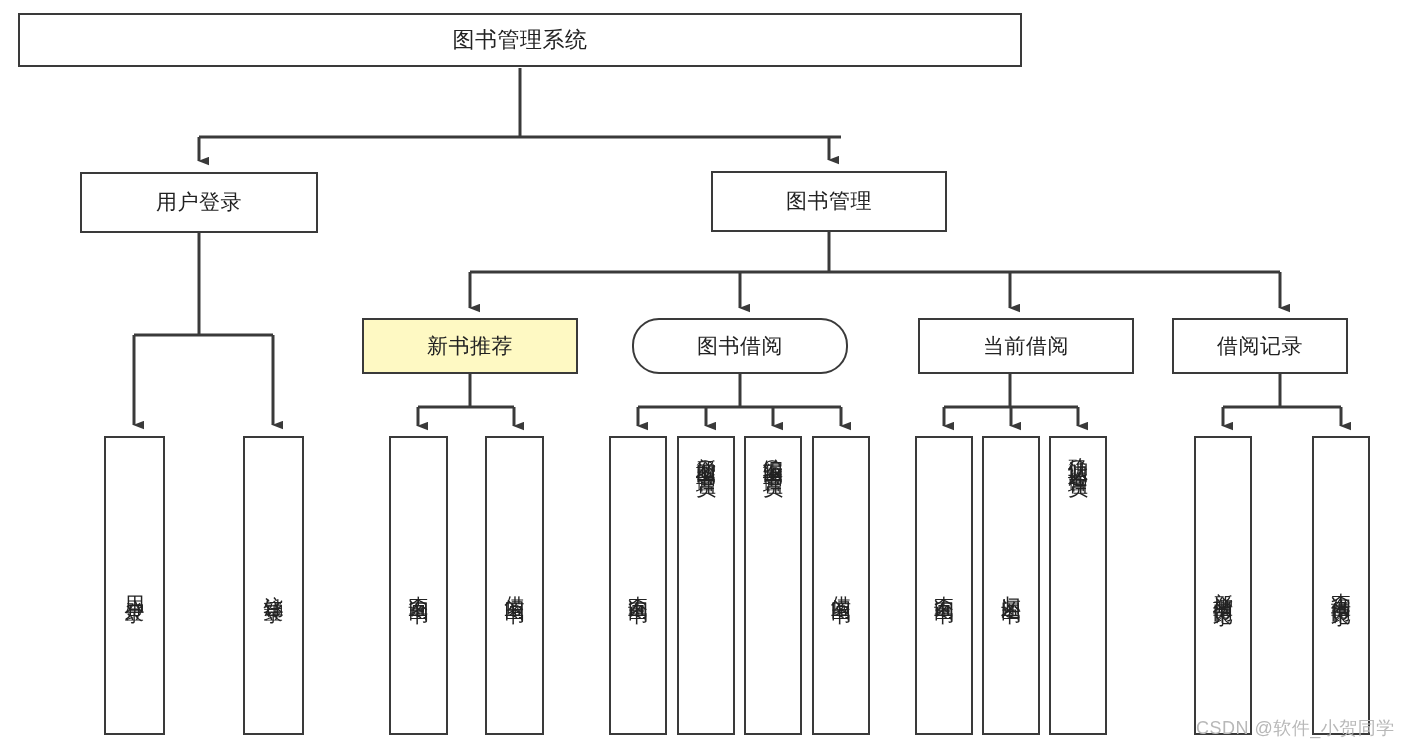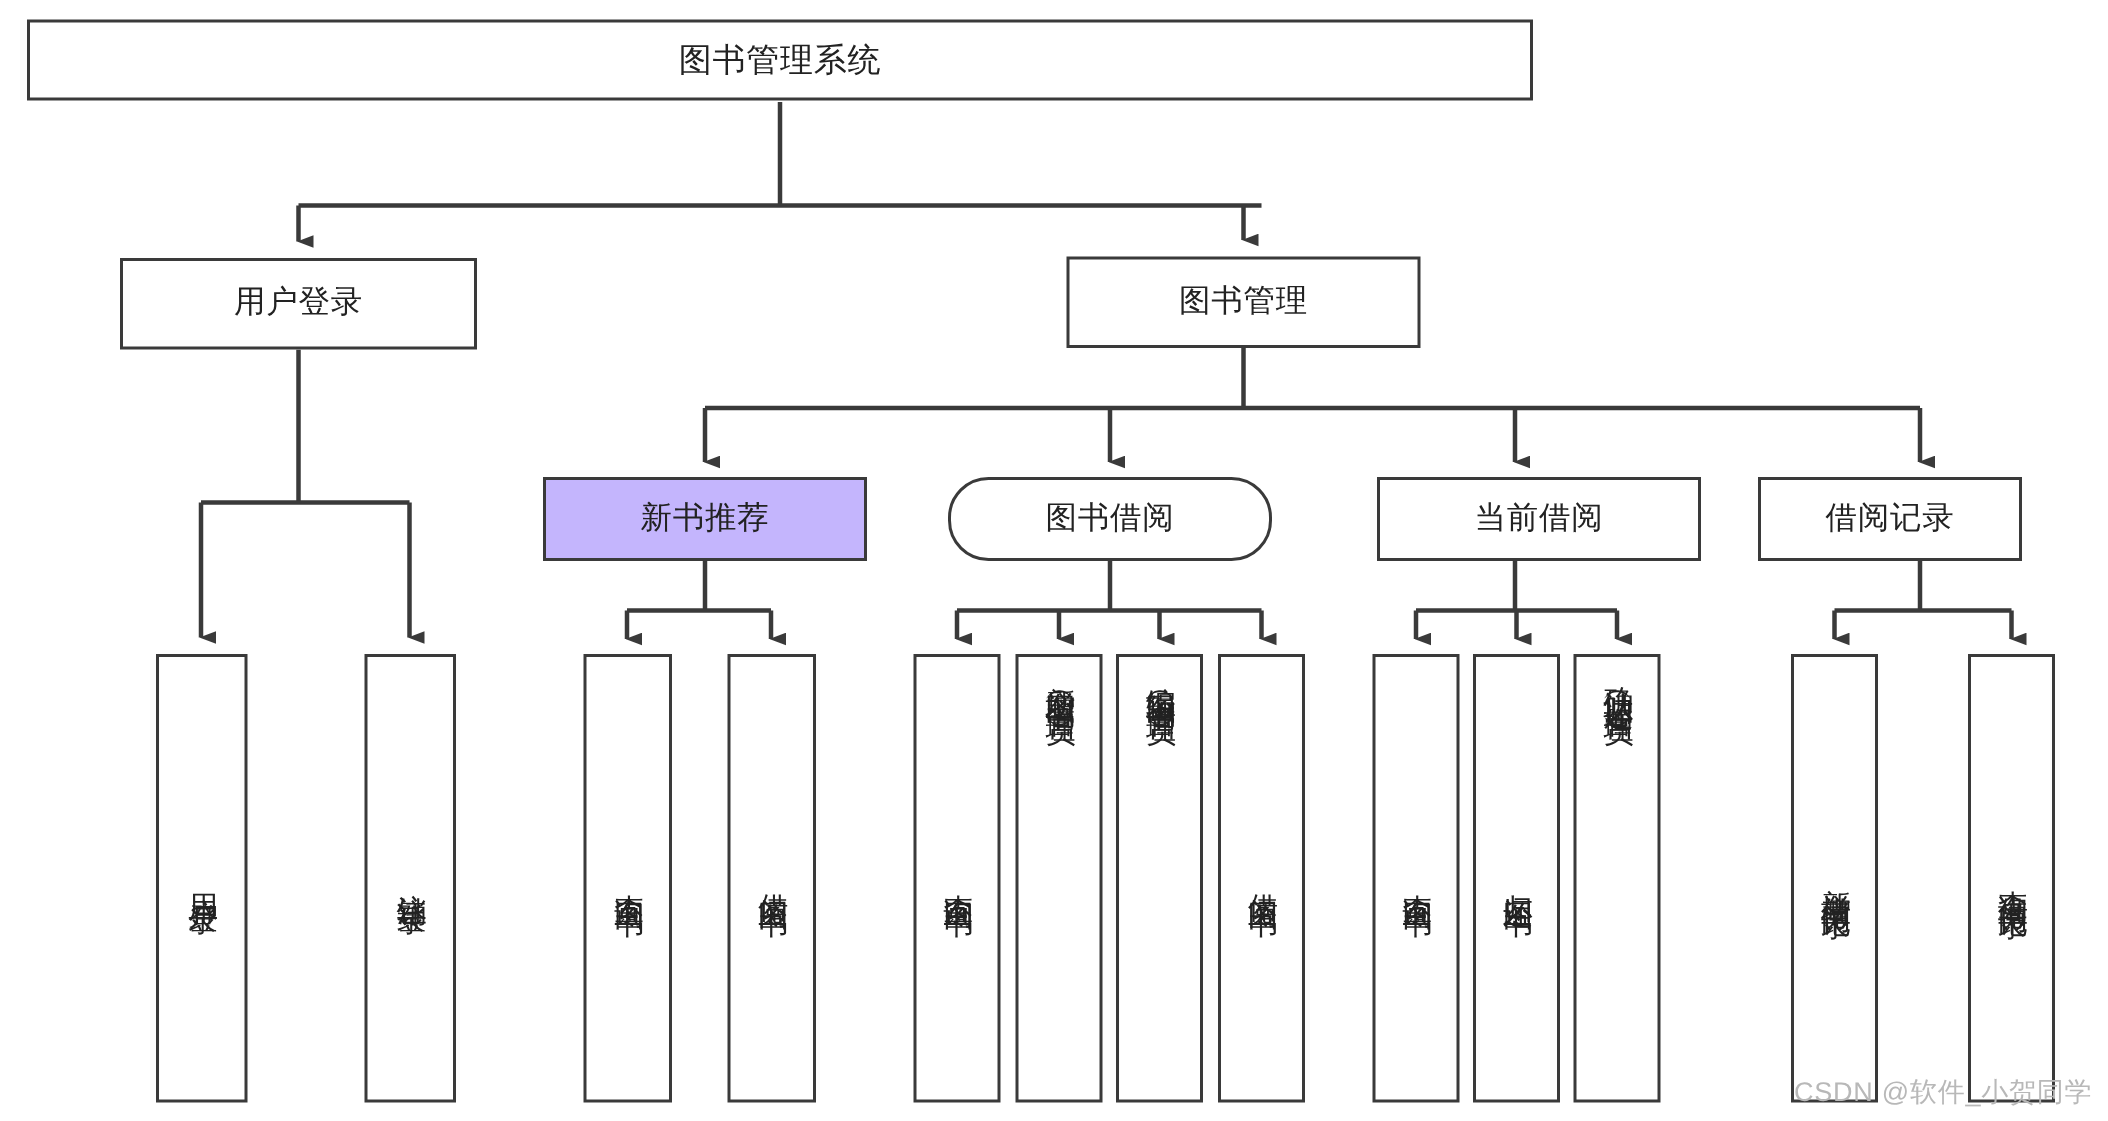--- a/index.html
+++ b/index.html
@@ -140,21 +140,21 @@
     <span class="lbl">图书管理系统</span>
   </div>
 
   <div class="node h" style="left: 80px; top: 172px; width: 238px; height: 61px; border-color: rgb(58, 58, 58); background: rgb(255, 255, 255); color: rgb(34, 34, 34);">
     <span class="lbl">用户登录</span>
   </div>
   <div class="node h" style="left: 711px; top: 171px; width: 236px; height: 61px; border-color: rgb(58, 58, 58); background: rgb(255, 255, 255); color: rgb(34, 34, 34);">
     <span class="lbl">图书管理</span>
   </div>
 
-  <div class="node h" style="left: 362px; top: 318px; width: 216px; height: 56px; border-color: rgb(58, 58, 58); background: #c4b5fd; color: rgb(34, 34, 34);">
+  <div class="node h" style="left: 362px; top: 318px; width: 216px; height: 56px; border-color: rgb(58, 58, 58); background: #fef9c3; color: rgb(34, 34, 34);">
     <span class="lbl">新书推荐</span>
   </div>
   <div class="node h" style="left: 632px; top: 318px; width: 216px; height: 56px; border-color: rgb(58, 58, 58); background: rgb(255, 255, 255); color: rgb(34, 34, 34); border-radius: 27px;">
     <span class="lbl">图书借阅</span>
   </div>
   <div class="node h" style="left: 902px; top: 318px; width: 216px; height: 56px; border-color: rgb(58, 58, 58); background: rgb(255, 255, 255); color: rgb(34, 34, 34); margin-left: 16px;">
     <span class="lbl">当前借阅</span>
   </div>
   <div class="node h" style="left: 1172px; top: 318px; width: 176px; height: 56px; border-color: rgb(58, 58, 58); background: rgb(255, 255, 255); color: rgb(34, 34, 34);">
     <span class="lbl">借阅记录</span>

